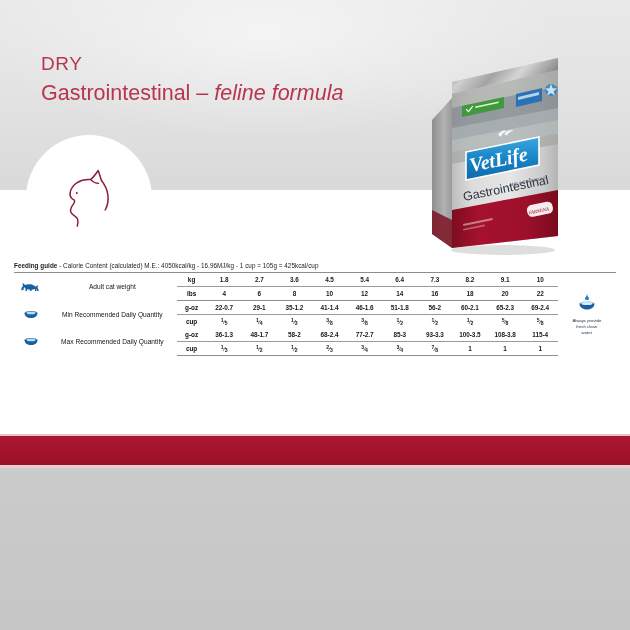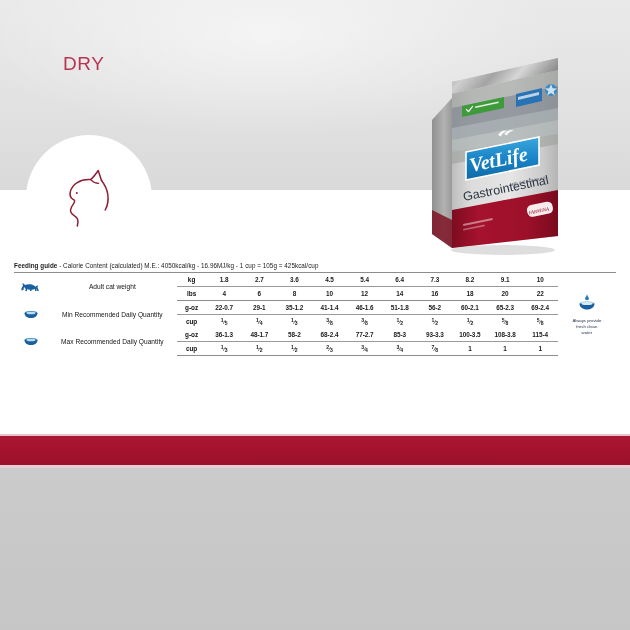--- a/index.html
+++ b/index.html
@@ -35,21 +35,20 @@
     background: radial-gradient(ellipse 420px 150px at 42% 18%, rgba(255,255,255,0.55) 0%, rgba(255,255,255,0) 70%);
     pointer-events: none;
   }
 
   
   .title-block {
     position: absolute;
     left: 41px;
     top: 52px;
     z-index: 6;
-    margin-left: 22px;
   }
   .title-dry {
     font-size: 19px;
     color: #b8354f;
     letter-spacing: 0.6px;
     line-height: 1.25;
     font-weight: 400;
   }
   .title-main {
     font-size: 21.5px;
@@ -237,20 +236,21 @@
 </head>
 <body>
 
 <div class="page">
 
   <div class="hero"></div>
   <div class="hero-sheen"></div>
 
   <div class="title-block">
     <div class="title-dry">DRY</div>
+    <div class="title-main"><span>Gastrointestinal</span><span> – </span><span class="ital">feline formula</span></div>
   </div>
 
   <div class="cat-circle">
     <span>
       <svg width="74" height="74" viewBox="0 0 74 74">
         <path d="M47.5 20.5 C46.2 16.5 45.0 13.0 44.2 10.5 C42.0 13.8 39.4 17.3 36.6 19.6
                  C32.0 19.2 27.0 20.2 23.2 22.6 C19.6 24.9 17.1 28.2 16.3 31.9
                  C15.7 34.7 16.2 36.6 17.2 37.8 C18.1 38.9 19.3 39.3 20.0 39.9
                  C20.7 40.5 20.9 41.2 20.4 42.3 C19.8 43.7 18.5 45.2 17.6 46.8
                  C16.6 48.6 16.1 50.5 16.9 52.3 C17.6 53.9 19.1 55.0 20.5 55.9

